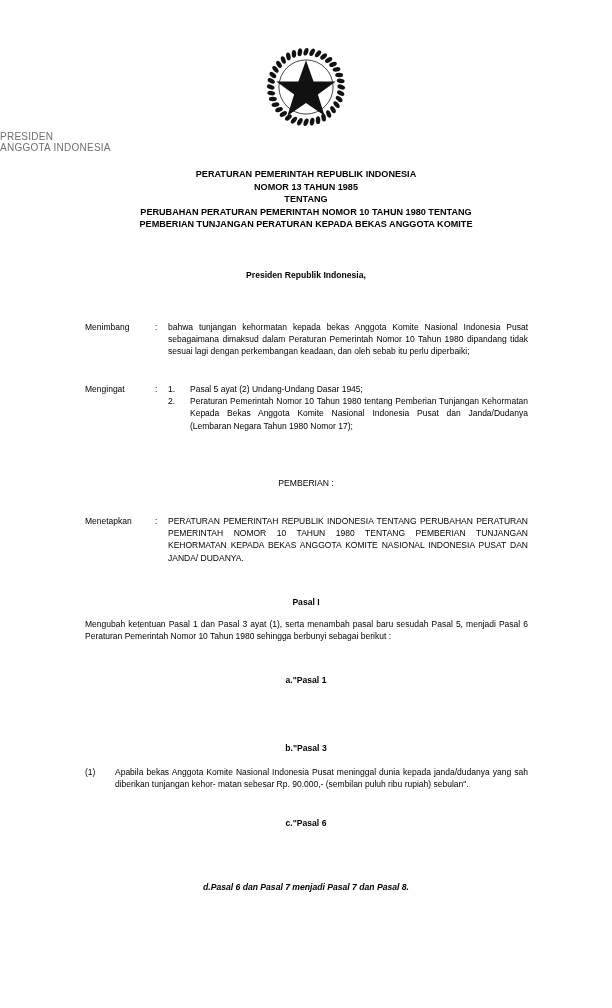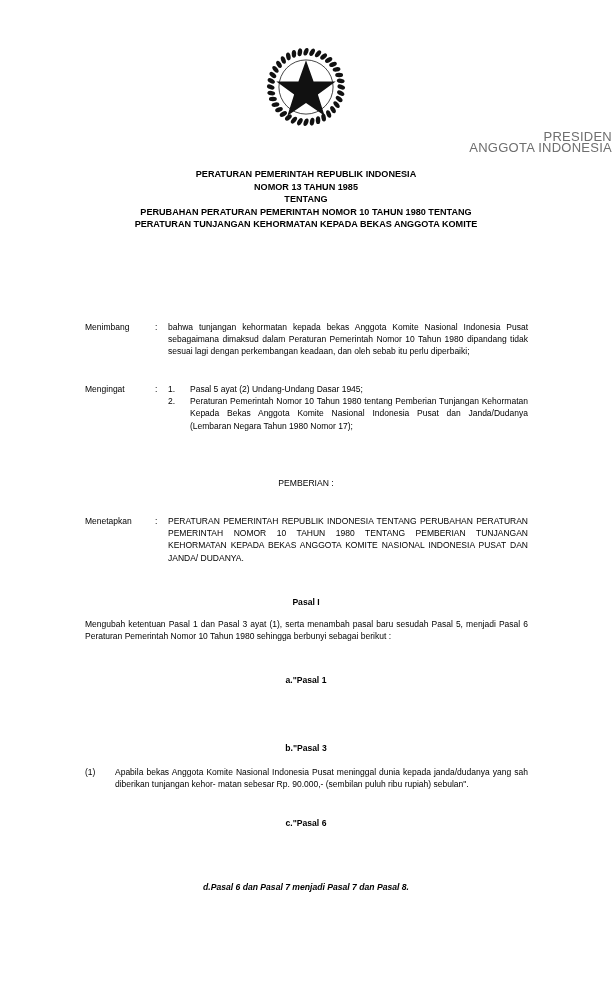--- a/index.html
+++ b/index.html
@@ -37,23 +37,23 @@
     height: 86px;
     line-height: 0;
   }
 
   
   .presiden-caption {
     position: absolute;
     left: 0;
     top: 131px;
     width: 612px;
-    text-align: right;
+    text-align: left;
     color: #6e6e6e;
-    font-size: 13px;
+    font-size: 10px;
     line-height: 11.2px;
     letter-spacing: 0.25px;
   }
 
   
   .title-block {
     position: absolute;
     left: 56px;
     top: 168px;
     width: 500px;
@@ -285,23 +285,24 @@
   <div class="presiden-caption">
     <div>PRESIDEN</div>
     <div>ANGGOTA INDONESIA</div>
   </div>
 
   <div class="title-block">
     <div>PERATURAN PEMERINTAH REPUBLIK INDONESIA</div>
     <div>NOMOR  13 TAHUN 1985</div>
     <div>TENTANG</div>
     <div>PERUBAHAN PERATURAN PEMERINTAH NOMOR 10 TAHUN 1980 TENTANG</div>
-    <div>PERATURAN TUNJANGAN KEHORMATAN KEPADA BEKAS ANGGOTA KOMITE</div>
-  </div>
-
+    <div>PEMBERIAN TUNJANGAN PERATURAN KEPADA BEKAS ANGGOTA KOMITE</div>
+  </div>
+
+  <div class="center-head" style="top:270px;">Presiden Republik Indonesia,</div>
 
   <div class="row" style="top:321px;">
     <span class="label">Menimbang</span>
     <span class="colon">:</span>
     <div class="content">bahwa tunjangan kehormatan kepada bekas Anggota Komite Nasional Indonesia Pusat sebagaimana dimaksud dalam Peraturan Pemerintah Nomor 10 Tahun 1980 dipandang tidak sesuai lagi dengan perkembangan keadaan, dan oleh sebab itu perlu diperbaiki;</div>
   </div>
 
   <div class="row" style="top:383px;">
     <span class="label">Mengingat</span>
     <span class="colon">:</span>

